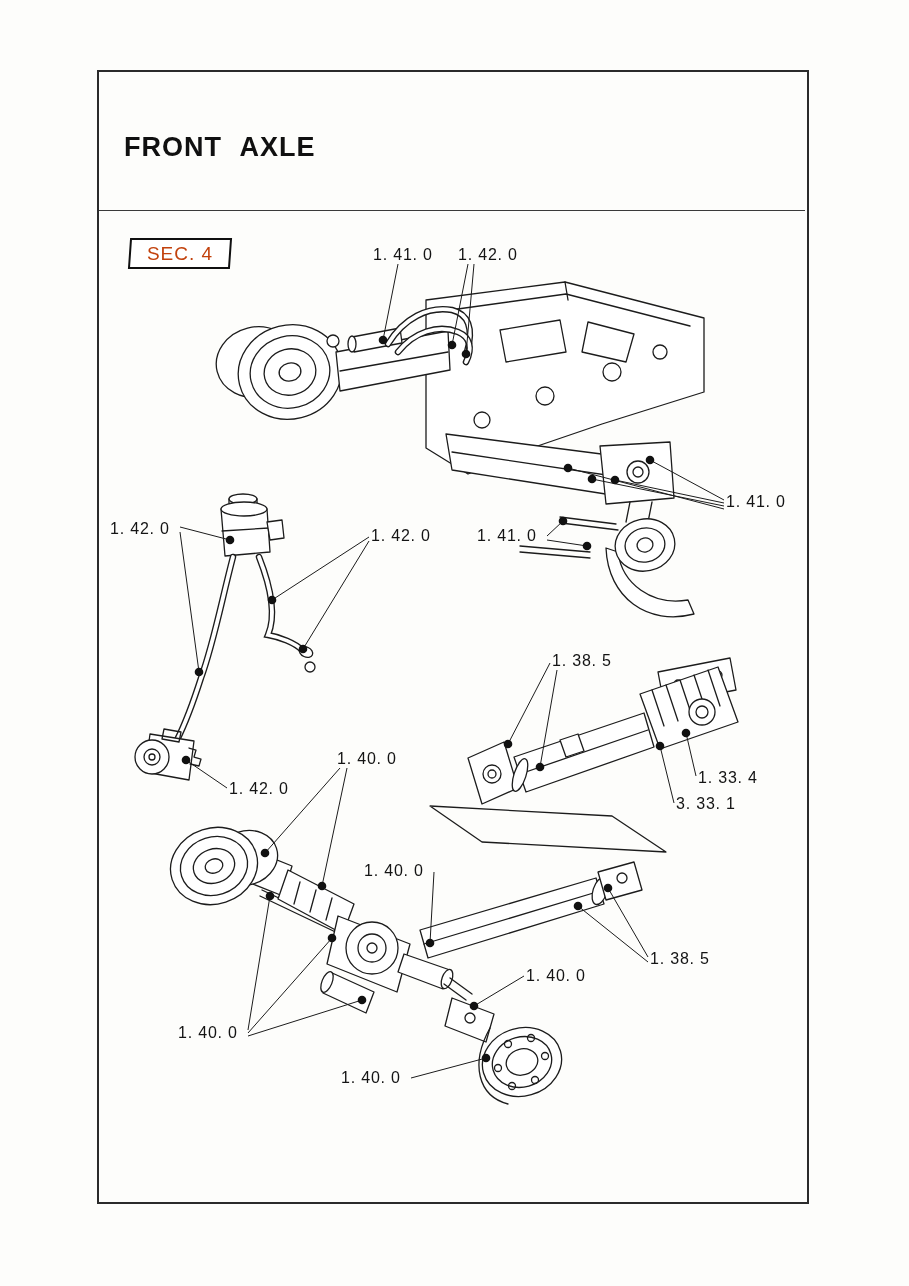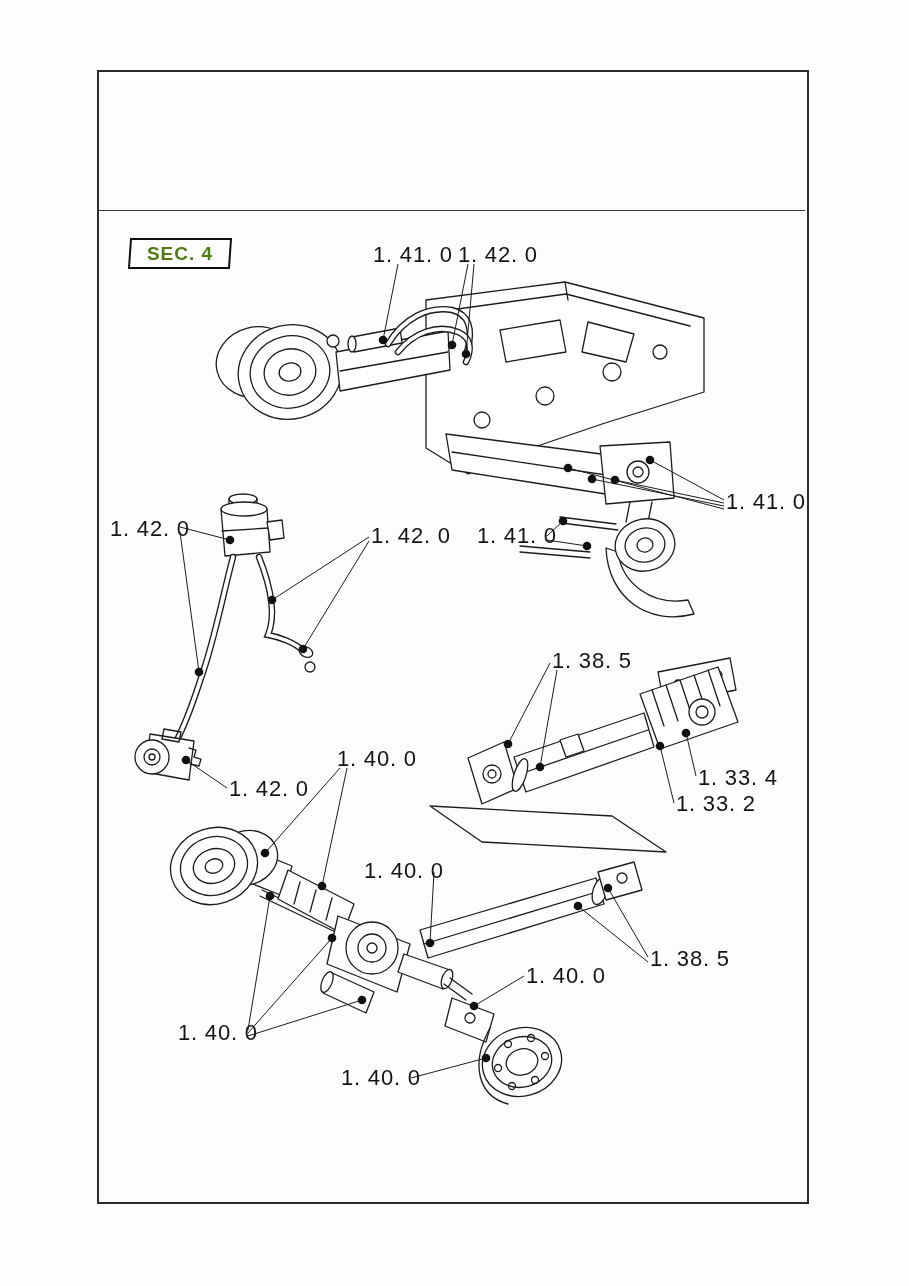--- a/index.html
+++ b/index.html
@@ -23,41 +23,42 @@
   }
   .sec-box{
     position:absolute;left:129px;top:238px;width:102px;height:31px;
   }
   .sec-box .frame{
     position:absolute;inset:0;border:2.5px solid #101010;transform:skewX(-4deg);
     background:#fff;
   }
   .sec-box .label{
     position:absolute;inset:0;display:flex;align-items:center;justify-content:center;
-    font-size:19px;font-weight:bold;letter-spacing:1px;color:#4d7c0f;
+    font-size:19px;font-weight:normal;letter-spacing:1px;color:#c2410c;
   }
   .diagram-svg{position:absolute;left:0;top:0;}
   .callout{
-    position:absolute;font-size:22px;letter-spacing:0.8px;white-space:pre;
+    position:absolute;font-size:16px;letter-spacing:0.8px;white-space:pre;
     color:#141414;line-height:18px;
   }
   .art{stroke:#1c1c1c;fill:none;stroke-width:1.3;stroke-linejoin:round;stroke-linecap:round;}
   .fillw{fill:#ffffff;}
   .leader{stroke:#1c1c1c;stroke-width:1;fill:none;}
   .dot{fill:#111;stroke:none;}
   .tube-o{stroke:#1c1c1c;stroke-width:6.5;fill:none;stroke-linecap:round;}
   .tube-i{stroke:#ffffff;stroke-width:3.8;fill:none;stroke-linecap:round;}
 </style>
 </head>
 <body>
 
 <div style="position:absolute;inset:0;">
 
   <div class="page-frame"></div>
 
+  <h1 class="title">FRONT AXLE</h1>
 
   <div class="rule"></div>
 
   <div class="sec-box">
     <div class="frame"></div>
     <div class="label">SEC. 4</div>
   </div>
 
   <svg class="diagram-svg" width="909" height="1286" viewBox="0 0 909 1286">
 
@@ -257,21 +258,21 @@
   </svg>
 
   <div class="callout" style="left:373px;top:246px">1. 41. 0</div>
   <div class="callout" style="left:458px;top:246px">1. 42. 0</div>
   <div class="callout" style="left:726px;top:493px">1. 41. 0</div>
   <div class="callout" style="left:110px;top:520px">1. 42. 0</div>
   <div class="callout" style="left:371px;top:527px">1. 42. 0</div>
   <div class="callout" style="left:477px;top:527px">1. 41. 0</div>
   <div class="callout" style="left:552px;top:652px">1. 38. 5</div>
   <div class="callout" style="left:698px;top:769px">1. 33. 4</div>
-  <div class="callout" style="left:676px;top:795px">1. 33. 2</div>
+  <div class="callout" style="left:676px;top:795px">3. 33. 1</div>
   <div class="callout" style="left:337px;top:750px">1. 40. 0</div>
   <div class="callout" style="left:229px;top:780px">1. 42. 0</div>
   <div class="callout" style="left:364px;top:862px">1. 40. 0</div>
   <div class="callout" style="left:526px;top:967px">1. 40. 0</div>
   <div class="callout" style="left:650px;top:950px">1. 38. 5</div>
   <div class="callout" style="left:178px;top:1024px">1. 40. 0</div>
   <div class="callout" style="left:341px;top:1069px">1. 40. 0</div>
 
 </div>
 

